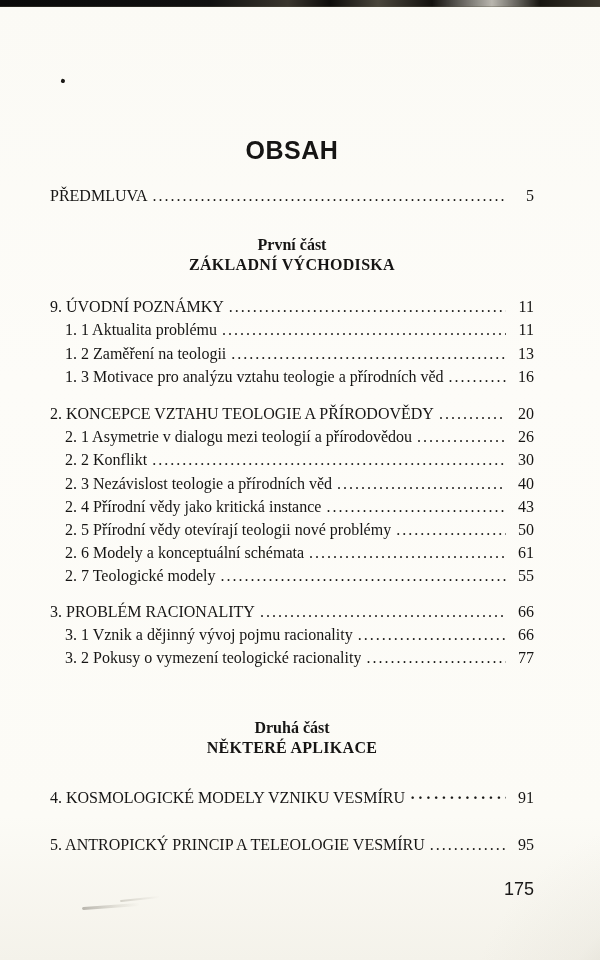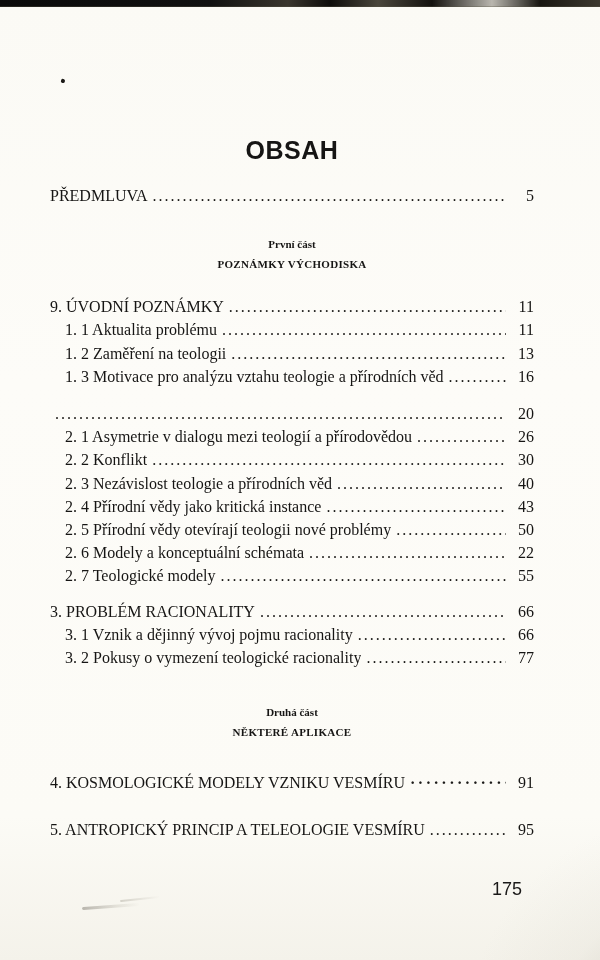--- a/index.html
+++ b/index.html
@@ -56,33 +56,33 @@
     content:"......................................................................................................................................";
     letter-spacing:2px;color:#1b1a18;
   }
   .row.mid .dots::after{
     content:"\B7\B7\B7\B7\B7\B7\B7\B7\B7\B7\B7\B7\B7\B7\B7\B7\B7\B7\B7\B7\B7\B7\B7\B7\B7\B7\B7\B7\B7\B7\B7\B7\B7\B7\B7\B7\B7\B7\B7\B7\B7\B7\B7\B7\B7\B7\B7\B7\B7\B7\B7\B7\B7\B7\B7\B7\B7\B7\B7\B7\B7\B7\B7\B7\B7\B7\B7\B7\B7\B7\B7\B7\B7\B7\B7\B7\B7\B7\B7\B7";
     letter-spacing:2.5px;font-weight:bold;color:#1b1a18;
   }
   .row .pg{flex:0 0 auto;min-width:26px;text-align:right;}
   .row.sub{padding-left:15px;}
   .part-header{
-    text-align:center;font-weight:bold;font-size:11px;line-height:19.5px;
+    text-align:center;font-weight:bold;font-size:16px;line-height:19.5px;
     margin-top:28px;
   }
   .part-header .pt{letter-spacing:0.3px;}
   .group{margin-top:14px;}
   .group.first{margin-top:21px;}
   .preface-row{margin-top:0;}
   .g3{margin-top:12px;}
-  .part2{margin-top:34px;}
+  .part2{margin-top:49px;}
   .g4{margin-top:29px;}
   .g5{margin-top:24px;}
   .folio{
-    position:absolute;right:78px;top:879px;
+    position:absolute;right:66px;top:879px;
     font-family:"Liberation Sans", sans-serif;
     font-size:18px;color:#1a1918;
   }
 </style>
 </head>
 <body>
 
 <div class="page">
   <div class="topbar"></div>
   <div class="speck"></div>
@@ -93,21 +93,21 @@
     <h1 class="obsah">OBSAH</h1>
 
     <div class="row preface-row">
       <span class="t">PŘEDMLUVA</span>
       <span class="dots"></span>
       <span class="pg">5</span>
     </div>
 
     <div class="part-header">
       <div class="pl">První část</div>
-      <div class="pt">POZNÁMKY VÝCHODISKA</div>
+      <div class="pt">ZÁKLADNÍ VÝCHODISKA</div>
     </div>
 
     <div class="group first">
       <div class="row">
         <span class="t">9. ÚVODNÍ POZNÁMKY</span>
         <span class="dots"></span>
         <span class="pg">11</span>
       </div>
       <div class="row sub">
         <span class="t">1. 1 Aktualita problému</span>
@@ -121,20 +121,21 @@
       </div>
       <div class="row sub">
         <span class="t">1. 3 Motivace pro analýzu vztahu teologie a přírodních věd</span>
         <span class="dots"></span>
         <span class="pg">16</span>
       </div>
     </div>
 
     <div class="group">
       <div class="row">
+        <span class="t">2. KONCEPCE VZTAHU TEOLOGIE A PŘÍRODOVĚDY</span>
         <span class="dots"></span>
         <span class="pg">20</span>
       </div>
       <div class="row sub">
         <span class="t">2. 1 Asymetrie v dialogu mezi teologií a přírodovědou</span>
         <span class="dots"></span>
         <span class="pg">26</span>
       </div>
       <div class="row sub">
         <span class="t">2. 2 Konflikt</span>
@@ -152,21 +153,21 @@
         <span class="pg">43</span>
       </div>
       <div class="row sub">
         <span class="t">2. 5 Přírodní vědy otevírají teologii nové problémy</span>
         <span class="dots"></span>
         <span class="pg">50</span>
       </div>
       <div class="row sub">
         <span class="t">2. 6 Modely a konceptuální schémata</span>
         <span class="dots"></span>
-        <span class="pg">22</span>
+        <span class="pg">61</span>
       </div>
       <div class="row sub">
         <span class="t">2. 7 Teologické modely</span>
         <span class="dots"></span>
         <span class="pg">55</span>
       </div>
     </div>
 
     <div class="group g3">
       <div class="row">

